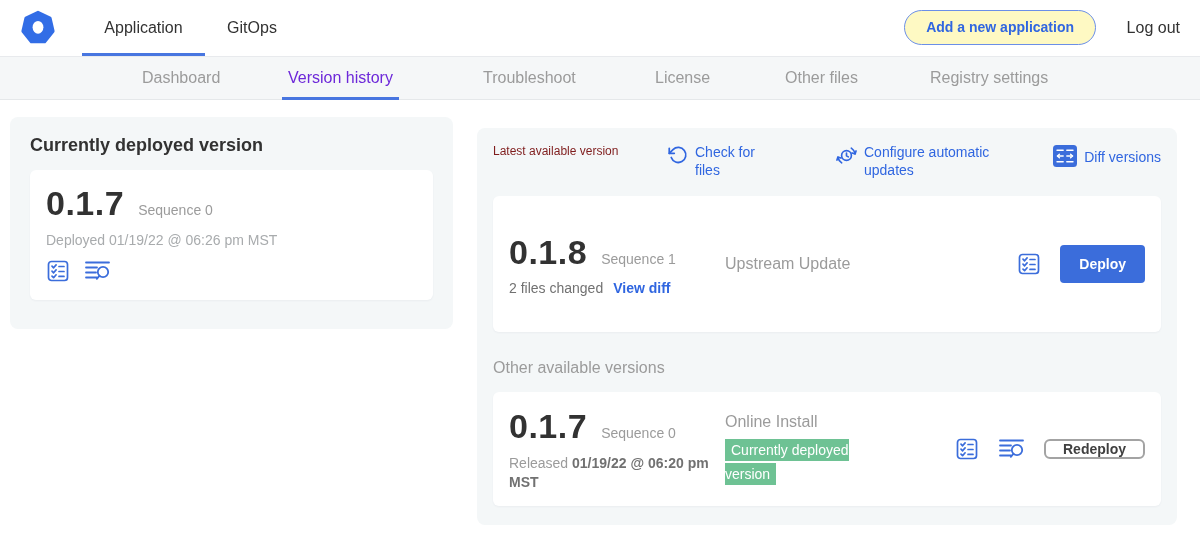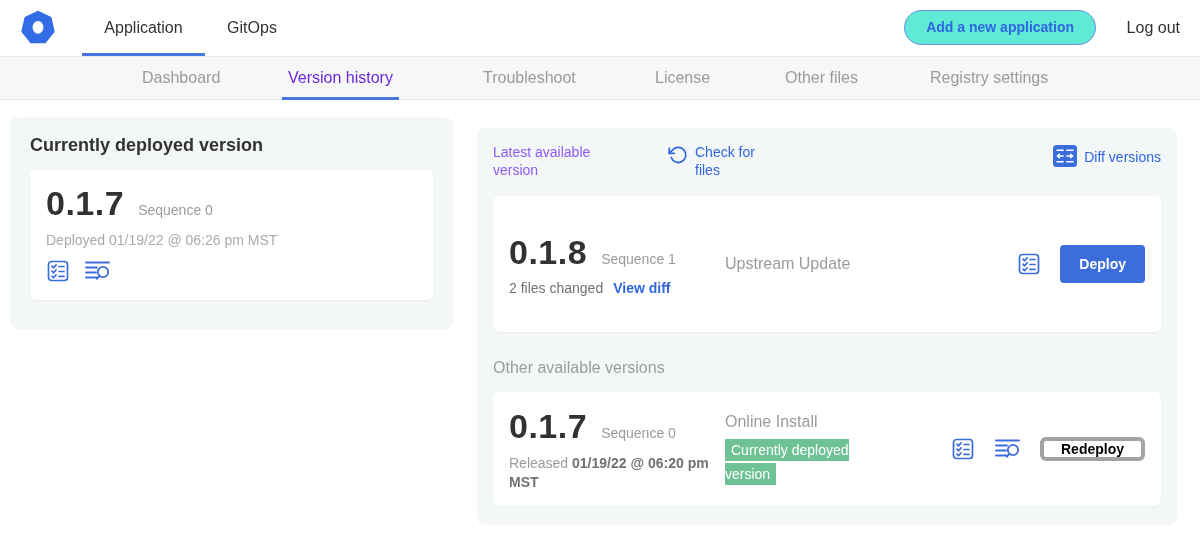--- a/index.html
+++ b/index.html
@@ -9,21 +9,21 @@
   
   .topbar { position:absolute; left:0; top:0; width:1200px; height:57px; background:#fff;
             border-bottom:1px solid #e8eaed; }
   .logo { position:absolute; left:20px; top:10px; width:36px; height:36px; cursor:pointer; }
   .top-tab { position:absolute; top:0; height:56px; line-height:56px; font-size:16px;
              font-weight:500; color:#323232; text-align:center; cursor:pointer; }
   .top-tab.active { border-bottom:3px solid #4876e0; }
   .tab-application { left:82px; width:123px; }
   .tab-gitops { left:212px; width:80px; }
   .add-app-btn { position:absolute; right:104px; top:10px; height:35px; padding:0 21px;
-                 border:1px solid #6b8fe8; border-radius:18px; background:#5eead4;
+                 border:1px solid #6b8fe8; border-radius:18px; background:#fef9c3;
                  color:#3066e0; font-weight:700; font-size:14px; line-height:33px; cursor:pointer;
                  font-family:"Liberation Sans", sans-serif; }
   .logout { position:absolute; right:20px; top:0; height:56px; line-height:56px;
             font-size:16px; color:#323232; cursor:pointer; }
 
   
   .subnav { position:absolute; left:0; top:57px; width:1200px; height:43px; background:#f5f7f8;
             border-bottom:1px solid #e5e8ea; }
   .subnav-item { position:absolute; top:0; height:42px; line-height:42px; font-size:16px;
                  color:#9b9b9b; cursor:pointer; padding:0 6px; }
@@ -41,21 +41,21 @@
   .version-number { font-size:34px; font-weight:800; color:#323232; letter-spacing:.5px; }
   .sequence { font-size:14px; color:#9b9b9b; margin-left:14px; }
   .deployed-date { margin-top:9px; font-size:14px; color:#a8abad; }
   .icon-row { margin-top:11px; display:flex; gap:14px; align-items:center; }
   .icon-btn { cursor:pointer; display:inline-flex; }
 
   
   .right-panel { position:absolute; left:477px; top:128px; width:700px; height:397px;
                  background:#f4f7f8; border-radius:8px; padding:16px; }
   .rp-header { display:flex; align-items:flex-start; }
-  .rp-title { width:132px; font-size:14px; color:#8b5cf6; line-height:1.25; }
+  .rp-title { width:132px; font-size:12px; color:#7f1d1d; line-height:1.25; }
   .rp-action { display:flex; align-items:flex-start; gap:7px; color:#3066e0; font-size:14px;
                font-weight:500; line-height:1.25; cursor:pointer; }
   .act-check { margin-left:43px; max-width:95px; }
   .act-check .act-label { max-width:68px; }
   .act-config { margin-left:73px; }
   .act-config .act-label { max-width:150px; }
   .act-diff { margin-left:auto; align-items:center; }
   .rp-action svg { flex:0 0 auto; margin-top:1px; }
 
   .release-card { background:#fff; border-radius:6px; box-shadow:0 1px 2px rgba(50,50,93,.05);
@@ -66,21 +66,21 @@
   .rc-version-row { display:flex; align-items:baseline; }
   .released { margin-top:8px; font-size:14px; color:#9b9b9b; width:205px; line-height:1.35; }
   .released b { color:#717171; font-weight:700; }
   .files-row { margin-top:8px; font-size:14px; color:#717171; }
   .view-diff { color:#3066e0; font-weight:600; margin-left:10px; cursor:pointer; }
   .rc-col2 { flex:1; font-size:16px; color:#9b9b9b; }
   .rc-col3 { flex:0 0 auto; display:flex; align-items:center; gap:19px; }
   .deploy-btn { background:#3b6ddb; color:#fff; border:0; border-radius:4px; font-size:14px;
                 font-weight:700; padding:11px 19px; cursor:pointer;
                 font-family:"Liberation Sans", sans-serif; }
-  .redeploy-btn { background:#fff; color:#000000; border:4px solid #a3a3a3; border-radius:6px;
+  .redeploy-btn { background:#fff; color:#404040; border:2px solid #a3a3a3; border-radius:6px;
                   font-size:14px; font-weight:700; padding:0 17px; cursor:pointer;
                   font-family:"Liberation Sans", sans-serif; }
   .other-title { margin-top:27px; font-size:16px; color:#9b9b9b; }
   .badge-wrap { margin-top:7px; max-width:152px; line-height:1.5; }
   .deployed-badge { display:inline; background:#6ec294; color:#fff; font-size:14px;
                     font-weight:500; padding:3px 6px; }
 </style>
 </head>
 <body>
 
@@ -148,20 +148,33 @@
     <div class="rp-action act-check">
       <span>
         <svg width="20" height="20" viewBox="0 0 24 24" fill="none" stroke="#3066e0" stroke-width="2.1" stroke-linecap="round" stroke-linejoin="round">
           <polyline points="1.5 4 1.5 10 7.5 10"></polyline>
           <path d="M3.9 15a9 9 0 1 0 2.1-9.4L1.5 10"></path>
         </svg>
       </span>
       <span class="act-label">Check for files</span>
     </div>
 
+    <div class="rp-action act-config">
+      <span>
+        <svg width="21" height="21" viewBox="0 0 24 24" fill="none" stroke="#3066e0" stroke-width="1.9" stroke-linecap="round" stroke-linejoin="round">
+          <circle cx="12" cy="12" r="5.6"></circle>
+          <path d="M12 9.3v3l2.1 1.3"></path>
+          <path d="M17.5 3.6a10 10 0 0 1 4.3 6.4"></path>
+          <polyline points="22.9 6.8 21.8 10.2 18.4 9.1"></polyline>
+          <path d="M6.5 20.4a10 10 0 0 1-4.3-6.4"></path>
+          <polyline points="1.1 17.2 2.2 13.8 5.6 14.9"></polyline>
+        </svg>
+      </span>
+      <span class="act-label">Configure automatic updates</span>
+    </div>
 
     <div class="rp-action act-diff">
       <span>
         <svg width="24" height="22" viewBox="0 0 24 22">
           <rect width="24" height="22" rx="3.5" fill="#3b6ddb"></rect>
           <g stroke="#fff" stroke-width="1.4" stroke-linecap="round" fill="none">
             <path d="M4 5.2h6.2"></path>
               <path d="M13.8 5.2H20"></path>
             <path d="M4 16.8h6.2"></path>
               <path d="M13.8 16.8H20"></path>

